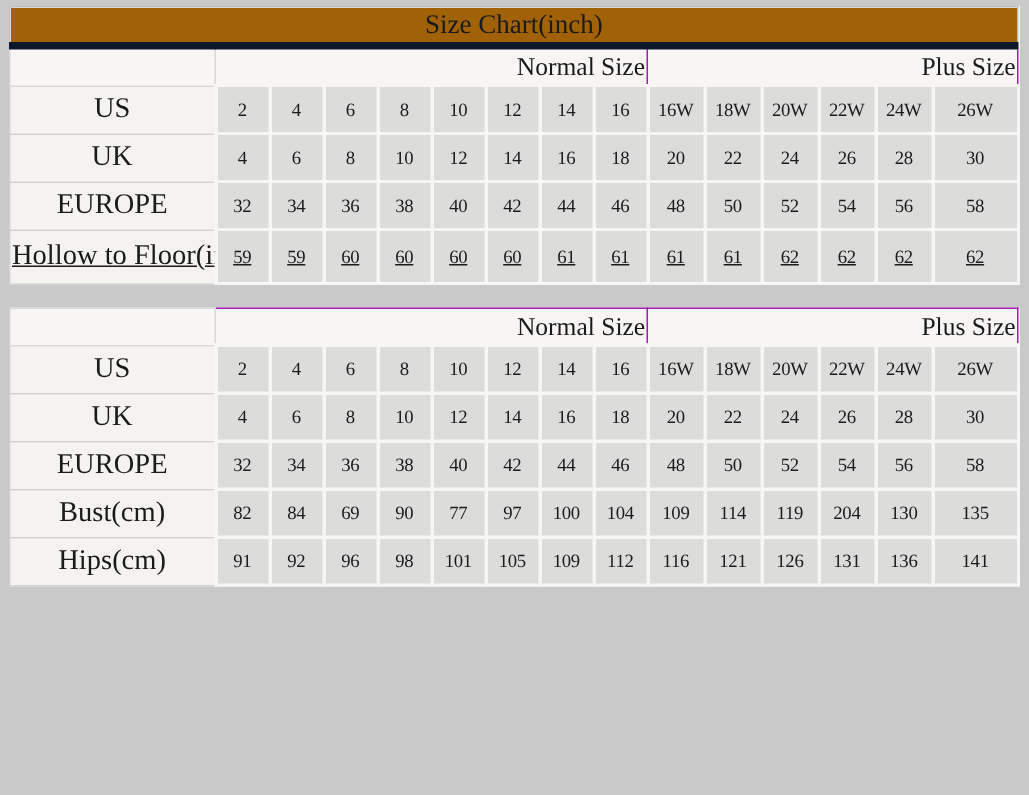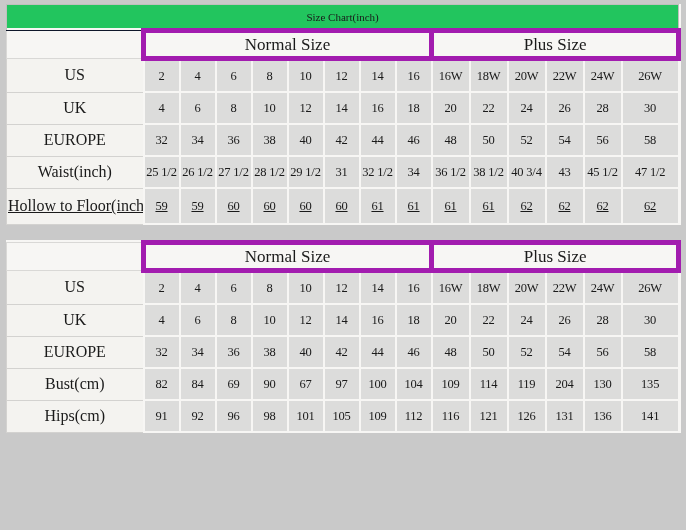--- a/index.html
+++ b/index.html
@@ -26,37 +26,38 @@
 
   col.c-label { width: 137px; }
   col.c-norm  { width: 36px; }
   col.c-plus  { width: 38px; }
   col.c-plus-last { width: 57px; }
 
   td { text-align: center; vertical-align: middle; overflow: hidden; white-space: nowrap; }
 
   td.title-cell {
     height: 21px;
-    font-size: 11px;
-    background: #22c55e;
-    border-bottom: 1px solid #0f172a;
+    font-size: 18px;
+    background: #a16207;
+    border-bottom: 5px solid #0f172a;
   }
   td.corner-cell {
     background: #f7f6f4;
     border: 1px solid #d9d8d6;
   }
   td.group-cell {
     height: 21px;
     font-size: 17px;
     background: #f7f6f4;
-    border: 5px solid #a21caf;
+    border: 1px solid #a21caf;
+    text-align: right;
   }
   td.label-cell {
     height: 28px;
-    font-size: 16px;
+    font-size: 19px;
     background: #f4f3f0;
     border: 1px solid #d3d2d0;
   }
   td.value-cell {
     height: 28px;
     font-size: 12.5px;
     background: #dcdcdb;
     border: 2px solid #f7f6f4;
     letter-spacing: -0.2px;
   }
@@ -137,37 +138,20 @@
           <td class="value-cell">42</td>
           <td class="value-cell">44</td>
           <td class="value-cell">46</td>
           <td class="value-cell">48</td>
           <td class="value-cell">50</td>
           <td class="value-cell">52</td>
           <td class="value-cell">54</td>
           <td class="value-cell">56</td>
           <td class="value-cell">58</td>
         </tr>
-        <tr>
-          <td class="label-cell">Waist(inch)</td>
-          <td class="value-cell">25 1/2</td>
-          <td class="value-cell">26 1/2</td>
-          <td class="value-cell">27 1/2</td>
-          <td class="value-cell">28 1/2</td>
-          <td class="value-cell">29 1/2</td>
-          <td class="value-cell">31</td>
-          <td class="value-cell">32 1/2</td>
-          <td class="value-cell">34</td>
-          <td class="value-cell">36 1/2</td>
-          <td class="value-cell">38 1/2</td>
-          <td class="value-cell">40 3/4</td>
-          <td class="value-cell">43</td>
-          <td class="value-cell">45 1/2</td>
-          <td class="value-cell">47 1/2</td>
-        </tr>
         <tr class="row-last">
           <td class="label-cell">Hollow to Floor(inch)</td>
           <td class="value-cell">59</td>
           <td class="value-cell">59</td>
           <td class="value-cell">60</td>
           <td class="value-cell">60</td>
           <td class="value-cell">60</td>
           <td class="value-cell">60</td>
           <td class="value-cell">61</td>
           <td class="value-cell">61</td>
@@ -254,21 +238,21 @@
           <td class="value-cell">54</td>
           <td class="value-cell">56</td>
           <td class="value-cell">58</td>
         </tr>
         <tr>
           <td class="label-cell">Bust(cm)</td>
           <td class="value-cell">82</td>
           <td class="value-cell">84</td>
           <td class="value-cell">69</td>
           <td class="value-cell">90</td>
-          <td class="value-cell">67</td>
+          <td class="value-cell">77</td>
           <td class="value-cell">97</td>
           <td class="value-cell">100</td>
           <td class="value-cell">104</td>
           <td class="value-cell">109</td>
           <td class="value-cell">114</td>
           <td class="value-cell">119</td>
           <td class="value-cell">204</td>
           <td class="value-cell">130</td>
           <td class="value-cell">135</td>
         </tr>

